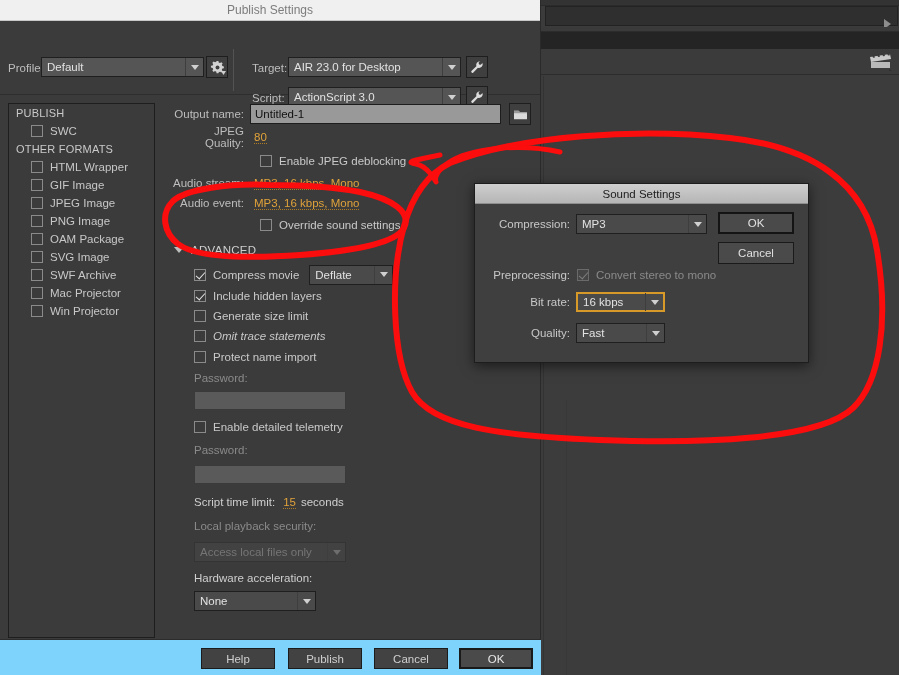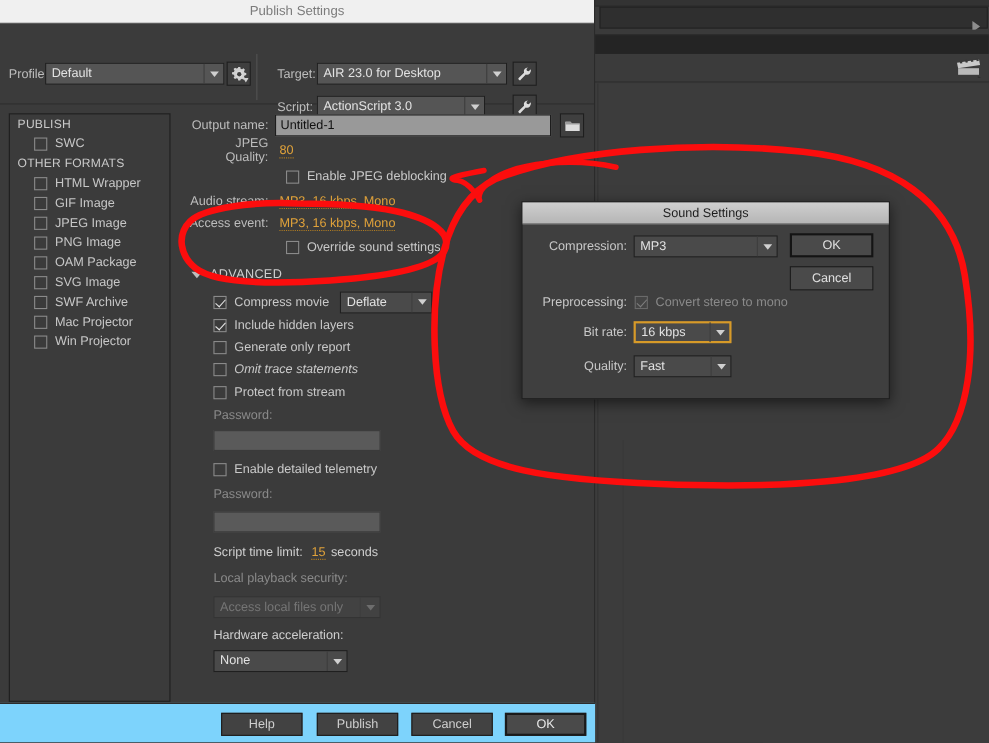--- a/index.html
+++ b/index.html
@@ -54,21 +54,21 @@
      display: flex; align-items: center; justify-content: center; }
 
   #profile-label { position: absolute; left: 8px; top: 41px; }
   #profile-combo { position: absolute; left: 41px; top: 36px; width: 163px; }
   #gear-btn { position: absolute; left: 206px; top: 35px; }
   #top-divider { position: absolute; left: 233px; top: 28px; width: 1px; height: 42px; background: #535353; }
   #target-label { position: absolute; left: 252px; top: 41px; }
   #target-combo { position: absolute; left: 288px; top: 36px; width: 173px; }
   #target-wrench { position: absolute; left: 466px; top: 35px; }
   #script-label { position: absolute; left: 252px; top: 71px; }
-  #script-combo { position: absolute; left: 288px; top: 66px; width: 153px; }
+  #script-combo { position: absolute; left: 288px; top: 66px; width: 173px; }
   #script-wrench { position: absolute; left: 466px; top: 65px; }
 
   
   #sidebar { position: absolute; left: 8px; top: 103px; width: 147px; height: 535px;
      background: #3b3b3b; border: 1px solid #1e1e1e; overflow: hidden; }
   .sb-group { font-size: 11px; color: #c9c9c9; padding: 3px 0 3px 7px; letter-spacing: .2px; }
   .sb-item { height: 18px; display: flex; align-items: center; padding-left: 22px; }
   .sb-item.sel { background: #4e4e4e; }
   .sb-label { font-size: 11.5px; color: #c7c7c7; margin-left: 7px; }
 
@@ -267,21 +267,21 @@
       <span class="cb"></span>
       <span class="t">Enable JPEG deblocking</span>
     </div>
 
     <div class="row" style="height:20px;">
       <span class="field-label" style="width:72px;">Audio stream:</span>
       <span class="orange" style="margin-left:10px;">MP3, 16 kbps, Mono</span>
     </div>
 
     <div class="row" style="height:20px;">
-      <span class="field-label" style="width:72px;">Access event:</span>
+      <span class="field-label" style="width:72px;">Audio event:</span>
       <span class="orange" style="margin-left:10px;">MP3, 16 kbps, Mono</span>
     </div>
 
     <div class="row chkrow" style="height:24px;padding-left:88px;">
       <span class="cb"></span>
       <span class="t">Override sound settings</span>
     </div>
 
     <div class="row" style="height:26px;padding-left:2px;">
       <span style="display:inline-block;width:0;height:0;border-left:5px solid transparent;border-right:5px solid transparent;border-top:6px solid #bdbdbd;margin-right:7px;"></span>
@@ -301,29 +301,29 @@
           </span>
       </span>
     </div>
 
     <div class="row chkrow" style="height:20px;padding-left:22px;">
       <span class="cb on"></span>
       <span class="t">Include hidden layers</span>
     </div>
     <div class="row chkrow" style="height:20px;padding-left:22px;">
       <span class="cb"></span>
-      <span class="t">Generate only report</span>
+      <span class="t">Generate size limit</span>
     </div>
     <div class="row chkrow" style="height:20px;padding-left:22px;font-style:italic;">
       <span class="cb"></span>
       <span class="t">Omit trace statements</span>
     </div>
     <div class="row chkrow" style="height:22px;padding-left:22px;">
       <span class="cb"></span>
-      <span class="t">Protect from stream</span>
+      <span class="t">Protect name import</span>
     </div>
 
     <div class="row" style="height:19px;padding-left:22px;">
       <span class="lbl-dim">Password:</span>
     </div>
     <div class="row" style="height:27px;padding-left:22px;">
       <span class="pwfield"></span>
     </div>
 
     <div class="row chkrow" style="height:26px;padding-left:22px;">

